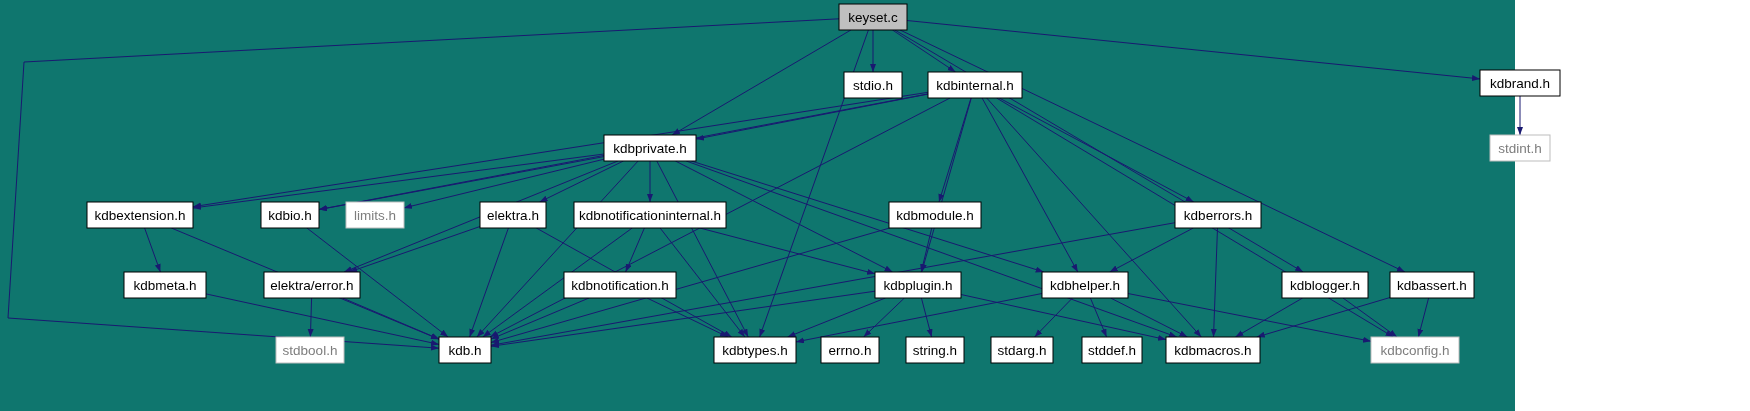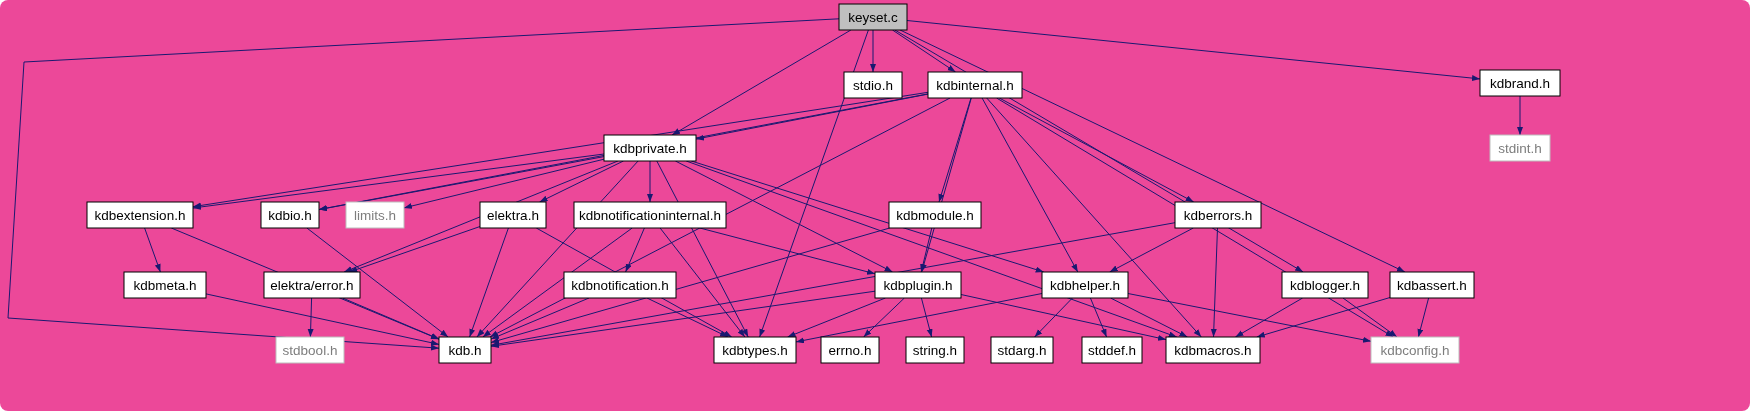--- a/index.html
+++ b/index.html
@@ -2,25 +2,24 @@
 <html><head>
 <meta charset="utf-8">
 <style>
   html, body {
     margin: 0;
     padding: 0;
     background: #ffffff;
   }
   .canvas {
     position: relative;
-    width: 1750px;
+    width: 1515px;
     height: 411px;
-    background: #ec4899;
+    background: #0f766e;
     font-family: "Liberation Sans", sans-serif;
-    border-radius: 8px;
   }
   svg text {
     font-family: "Liberation Sans", sans-serif;
     font-size: 13.5px;
   }
   svg g.node { cursor: pointer; }
   svg path.edge { fill: none; stroke-width: 1; }
 </style>
 </head>
 <body>

